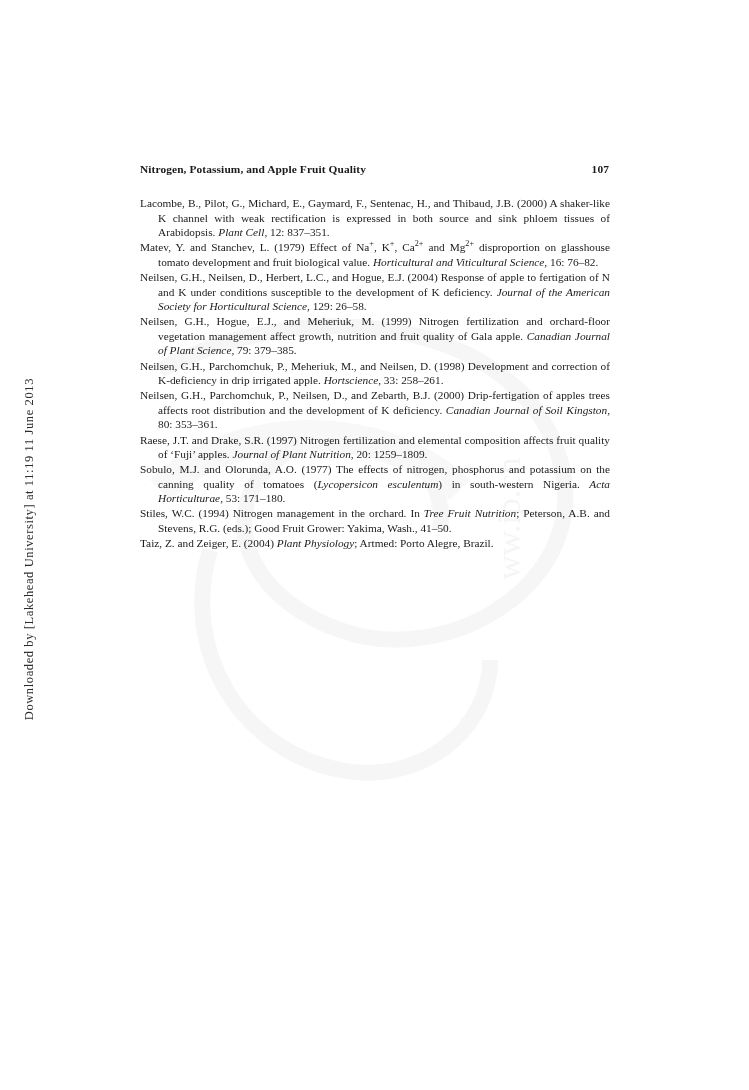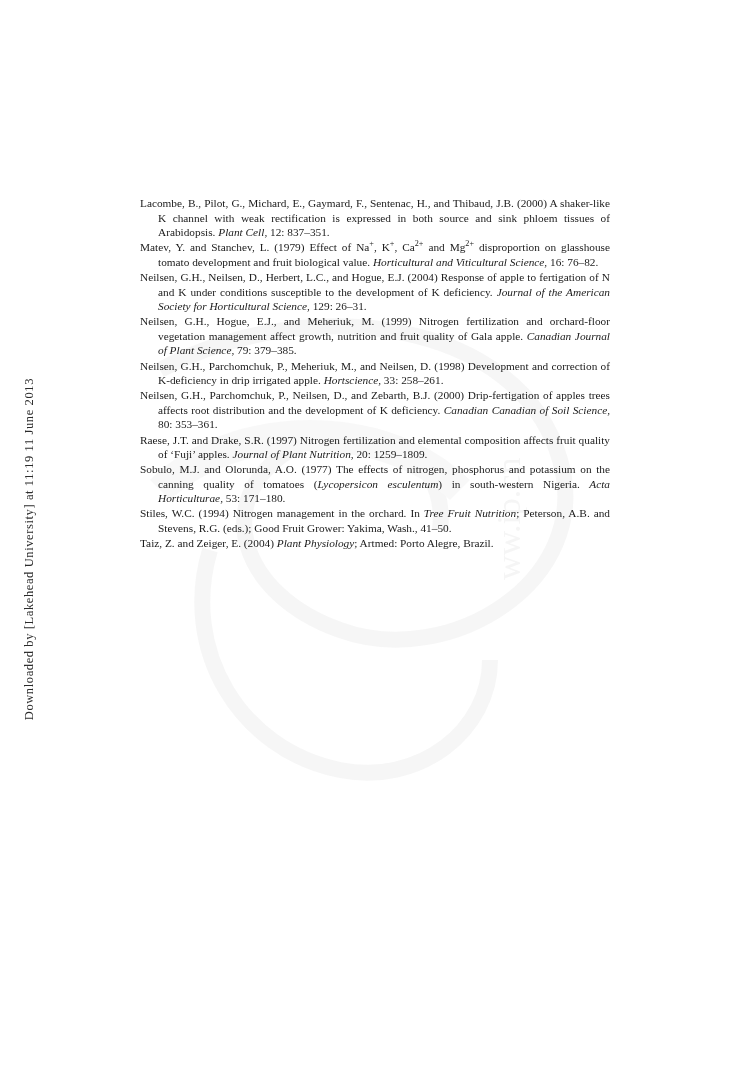--- a/index.html
+++ b/index.html
@@ -88,27 +88,31 @@
       <path d="M120 300 C 90 400, 150 500, 250 520 C 330 536, 400 480, 400 410"></path>
     </g>
     <g fill="#ededed">
       <path d="M60 230 C 140 150, 300 150, 380 230 L 360 250 C 290 185, 150 185, 80 250 Z"></path>
     </g>
     <text x="430" y="330" transform="rotate(-90 430 330)" fill="#e3e3e3" font-family="Liberation Serif, serif" font-size="34">ww.ip.cn</text>
   </svg>
 
   <div class="side-stamp">Downloaded by [Lakehead University] at 11:19 11 June 2013</div>
 
+  <div class="running-head">
+    <span class="title">Nitrogen, Potassium, and Apple Fruit Quality</span>
+    <span class="folio">107</span>
+  </div>
 
   <div class="reflist" id="reflist">
       <p class="ref"><span>Lacombe, B., Pilot, G., Michard, E., Gaymard, F., Sentenac, H., and Thibaud, J.B. (2000) A shaker-like K channel with weak rectification is expressed in both source and sink phloem tissues of Arabidopsis. </span><i>Plant Cell</i><span>, 12: 837–351.</span></p>
       <p class="ref"><span>Matev, Y. and Stanchev, L. (1979) Effect of Na</span><sup>+</sup><span>, K</span><sup>+</sup><span>, Ca</span><sup>2+</sup><span> and Mg</span><sup>2+</sup><span> disproportion on glasshouse tomato development and fruit biological value. </span><i>Horticultural and Viticultural Science</i><span>, 16: 76–82.</span></p>
-      <p class="ref"><span>Neilsen, G.H., Neilsen, D., Herbert, L.C., and Hogue, E.J. (2004) Response of apple to fertigation of N and K under conditions susceptible to the development of K deficiency. </span><i>Journal of the American Society for Horticultural Science</i><span>, 129: 26–31.</span></p>
+      <p class="ref"><span>Neilsen, G.H., Neilsen, D., Herbert, L.C., and Hogue, E.J. (2004) Response of apple to fertigation of N and K under conditions susceptible to the development of K deficiency. </span><i>Journal of the American Society for Horticultural Science</i><span>, 129: 26–58.</span></p>
       <p class="ref"><span>Neilsen, G.H., Hogue, E.J., and Meheriuk, M. (1999) Nitrogen fertilization and orchard-floor vegetation management affect growth, nutrition and fruit quality of Gala apple. </span><i>Canadian Journal of Plant Science</i><span>, 79: 379–385.</span></p>
       <p class="ref"><span>Neilsen, G.H., Parchomchuk, P., Meheriuk, M., and Neilsen, D. (1998) Development and correction of K-deficiency in drip irrigated apple. </span><i>Hortscience</i><span>, 33: 258–261.</span></p>
-      <p class="ref"><span>Neilsen, G.H., Parchomchuk, P., Neilsen, D., and Zebarth, B.J. (2000) Drip-fertigation of apples trees affects root distribution and the development of K deficiency. </span><i>Canadian Canadian of Soil Science</i><span>, 80: 353–361.</span></p>
+      <p class="ref"><span>Neilsen, G.H., Parchomchuk, P., Neilsen, D., and Zebarth, B.J. (2000) Drip-fertigation of apples trees affects root distribution and the development of K deficiency. </span><i>Canadian Journal of Soil Kingston</i><span>, 80: 353–361.</span></p>
       <p class="ref"><span>Raese, J.T. and Drake, S.R. (1997) Nitrogen fertilization and elemental composition affects fruit quality of ‘Fuji’ apples. </span><i>Journal of Plant Nutrition</i><span>, 20: 1259–1809.</span></p>
       <p class="ref"><span>Sobulo, M.J. and Olorunda, A.O. (1977) The effects of nitrogen, phosphorus and potassium on the canning quality of tomatoes (</span><i>Lycopersicon esculentum</i><span>) in south-western Nigeria. </span><i>Acta Horticulturae</i><span>, 53: 171–180.</span></p>
       <p class="ref"><span>Stiles, W.C. (1994) Nitrogen management in the orchard. In </span><i>Tree Fruit Nutrition</i><span>; Peterson, A.B. and Stevens, R.G. (eds.); Good Fruit Grower: Yakima, Wash., 41–50.</span></p>
       <p class="ref"><span>Taiz, Z. and Zeiger, E. (2004) </span><i>Plant Physiology</i><span>; Artmed: Porto Alegre, Brazil.</span></p>
     </div>
 
 </div>
 
 </body></html>

